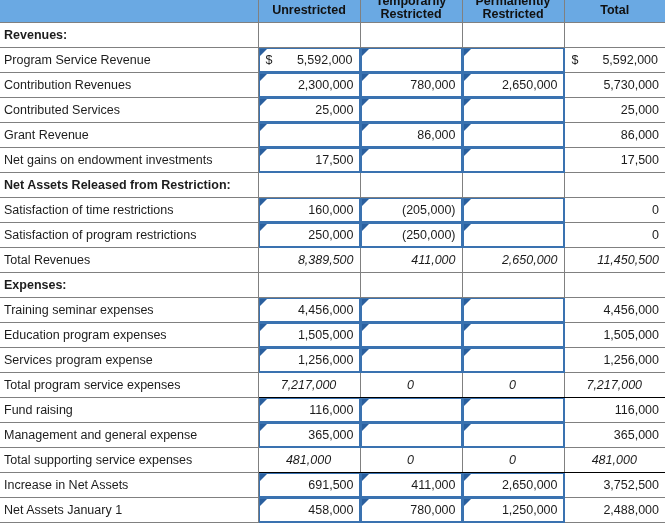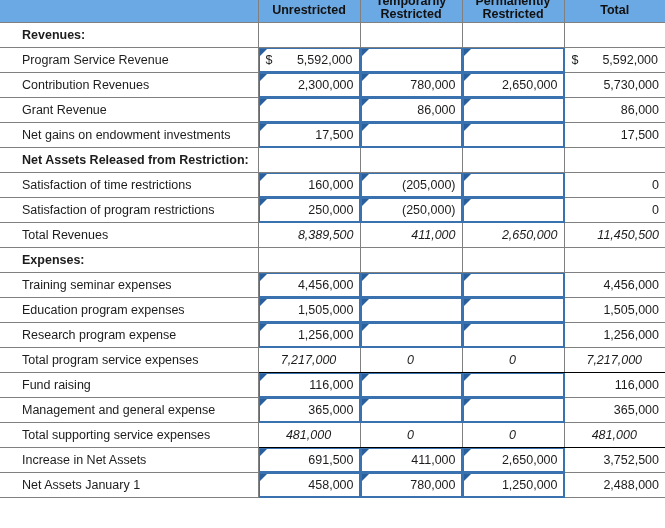--- a/index.html
+++ b/index.html
@@ -80,21 +80,21 @@
     padding: 0 5px;
     height: 24px;
     overflow: hidden;
     white-space: nowrap;
     vertical-align: middle;
     background: #ffffff;
   }
   tbody td.label {
     border-left: none;
     text-align: left;
-    padding-left: 22px;
+    padding-left: 4px;
     margin-left: 20px;
   }
   tbody td.num {
     text-align: right;
     padding-right: 6px;
   }
   tbody td.total-col {
     border-right: none;
   }
   tbody tr.section td.label { font-weight: bold; }
@@ -199,20 +199,27 @@
           </td>
         </tr>
         <tr>
           <td class="label">Contribution Revenues</td>
           <td class="num editable">2,300,000</td>
           <td class="num editable">780,000</td>
           <td class="num editable">2,650,000</td>
           <td class="num total-col">5,730,000</td>
         </tr>
         <tr>
+          <td class="label">Contributed Services</td>
+          <td class="num editable">25,000</td>
+          <td class="num editable"></td>
+          <td class="num editable"></td>
+          <td class="num total-col">25,000</td>
+        </tr>
+        <tr>
           <td class="label">Grant Revenue</td>
           <td class="num editable"></td>
           <td class="num editable">86,000</td>
           <td class="num editable"></td>
           <td class="num total-col">86,000</td>
         </tr>
         <tr>
           <td class="label">Net gains on endowment investments</td>
           <td class="num editable">17,500</td>
           <td class="num editable"></td>
@@ -262,21 +269,21 @@
           <td class="num total-col">4,456,000</td>
         </tr>
         <tr>
           <td class="label">Education program expenses</td>
           <td class="num editable">1,505,000</td>
           <td class="num editable"></td>
           <td class="num editable"></td>
           <td class="num total-col">1,505,000</td>
         </tr>
         <tr>
-          <td class="label">Research program expense</td>
+          <td class="label">Services program expense</td>
           <td class="num editable">1,256,000</td>
           <td class="num editable"></td>
           <td class="num editable"></td>
           <td class="num total-col">1,256,000</td>
         </tr>
         <tr class="rule-top rule-bottom">
           <td class="label">Total program service expenses</td>
           <td class="num">7,217,000</td>
           <td class="num">0</td>
           <td class="num">0</td>

